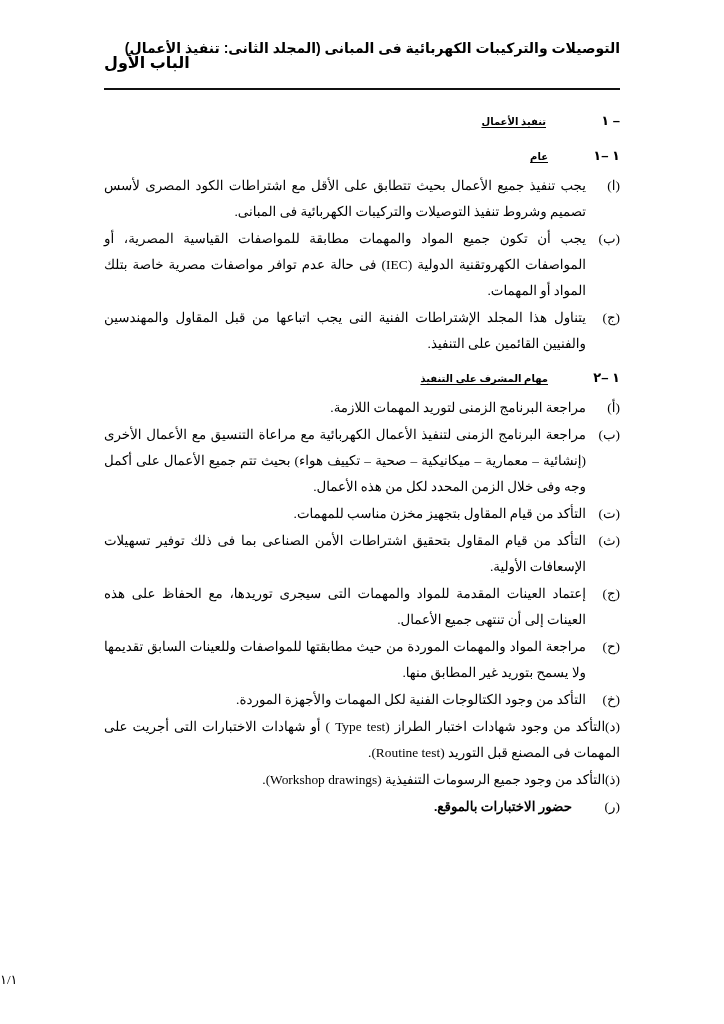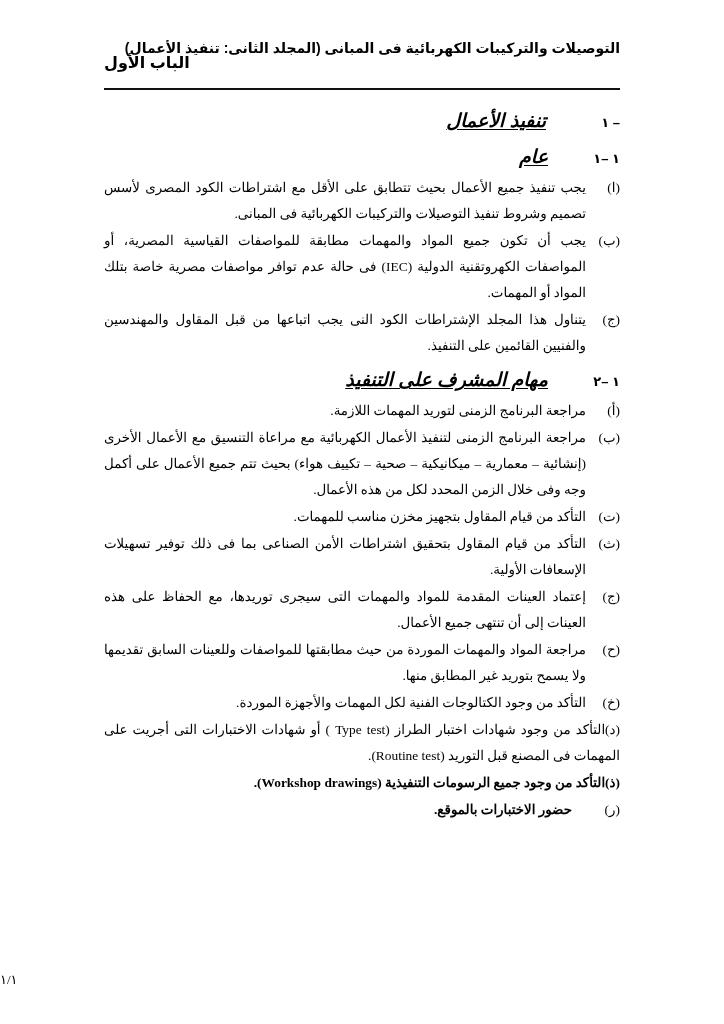--- a/index.html
+++ b/index.html
@@ -85,26 +85,25 @@
     flex: 0 0 52px;
     text-align: right;
     font-weight: bold;
     font-size: 13px;
     font-family: "Liberation Sans", "DejaVu Sans", sans-serif;
     direction: ltr;
     unicode-bidi: embed;
   }
   .section-heading .title {
     font-weight: bold;
-    font-size: 19px;
+    font-size: 10px;
     font-family: "Liberation Sans", "DejaVu Sans", sans-serif;
     text-decoration: underline;
     text-underline-offset: 2px;
     padding-right: 22px;
-    font-style: italic;
   }
   .section-heading.lvl2 .num {
     width: 52px;
     flex: 0 0 52px;
   }
   .section-heading.lvl2 .title {
     padding-right: 20px;
   }
 
   
@@ -134,21 +133,20 @@
     text-align-last: right;
   }
   
   .item.glued .marker {
     flex: 0 0 0px;
     width: 0;
     padding: 0;
   }
   .item.center-last .text {
     text-align: left;
-    font-weight: bold;
   }
   .item.indent-right .text {
     padding-right: 14px;
     font-weight: bold;
   }
 
   
   .footer {
     position: absolute;
     bottom: 36px;
@@ -189,21 +187,21 @@
       <span class="text">يجب تنفيذ جميع الأعمال بحيث تتطابق على الأقل مع اشتراطات الكود المصرى لأسس تصميم وشروط تنفيذ التوصيلات والتركيبات الكهربائية فى المبانى.</span>
     </div>
 
     <div class="item">
       <span class="marker">(ب)</span>
       <span class="text">يجب أن تكون جميع المواد والمهمات مطابقة للمواصفات القياسية المصرية، أو المواصفات الكهروتقنية الدولية (IEC) فى حالة عدم توافر مواصفات مصرية خاصة بتلك المواد أو المهمات.</span>
     </div>
 
     <div class="item">
       <span class="marker">(ج)</span>
-      <span class="text">يتناول هذا المجلد الإشتراطات الكود النى يجب اتباعها من قبل المقاول والمهندسين والفنيين القائمين على التنفيذ.</span>
+      <span class="text">يتناول هذا المجلد الإشتراطات الفنية النى يجب اتباعها من قبل المقاول والمهندسين والفنيين القائمين على التنفيذ.</span>
     </div>
 
     <div class="section-heading lvl2">
       <span class="num">١ –٢</span>
       <span class="title">مهام المشرف على التنفيذ</span>
     </div>
 
     <div class="item tight">
       <span class="marker">(أ)</span>
       <span class="text">مراجعة البرنامج الزمنى لتوريد المهمات اللازمة.</span>

